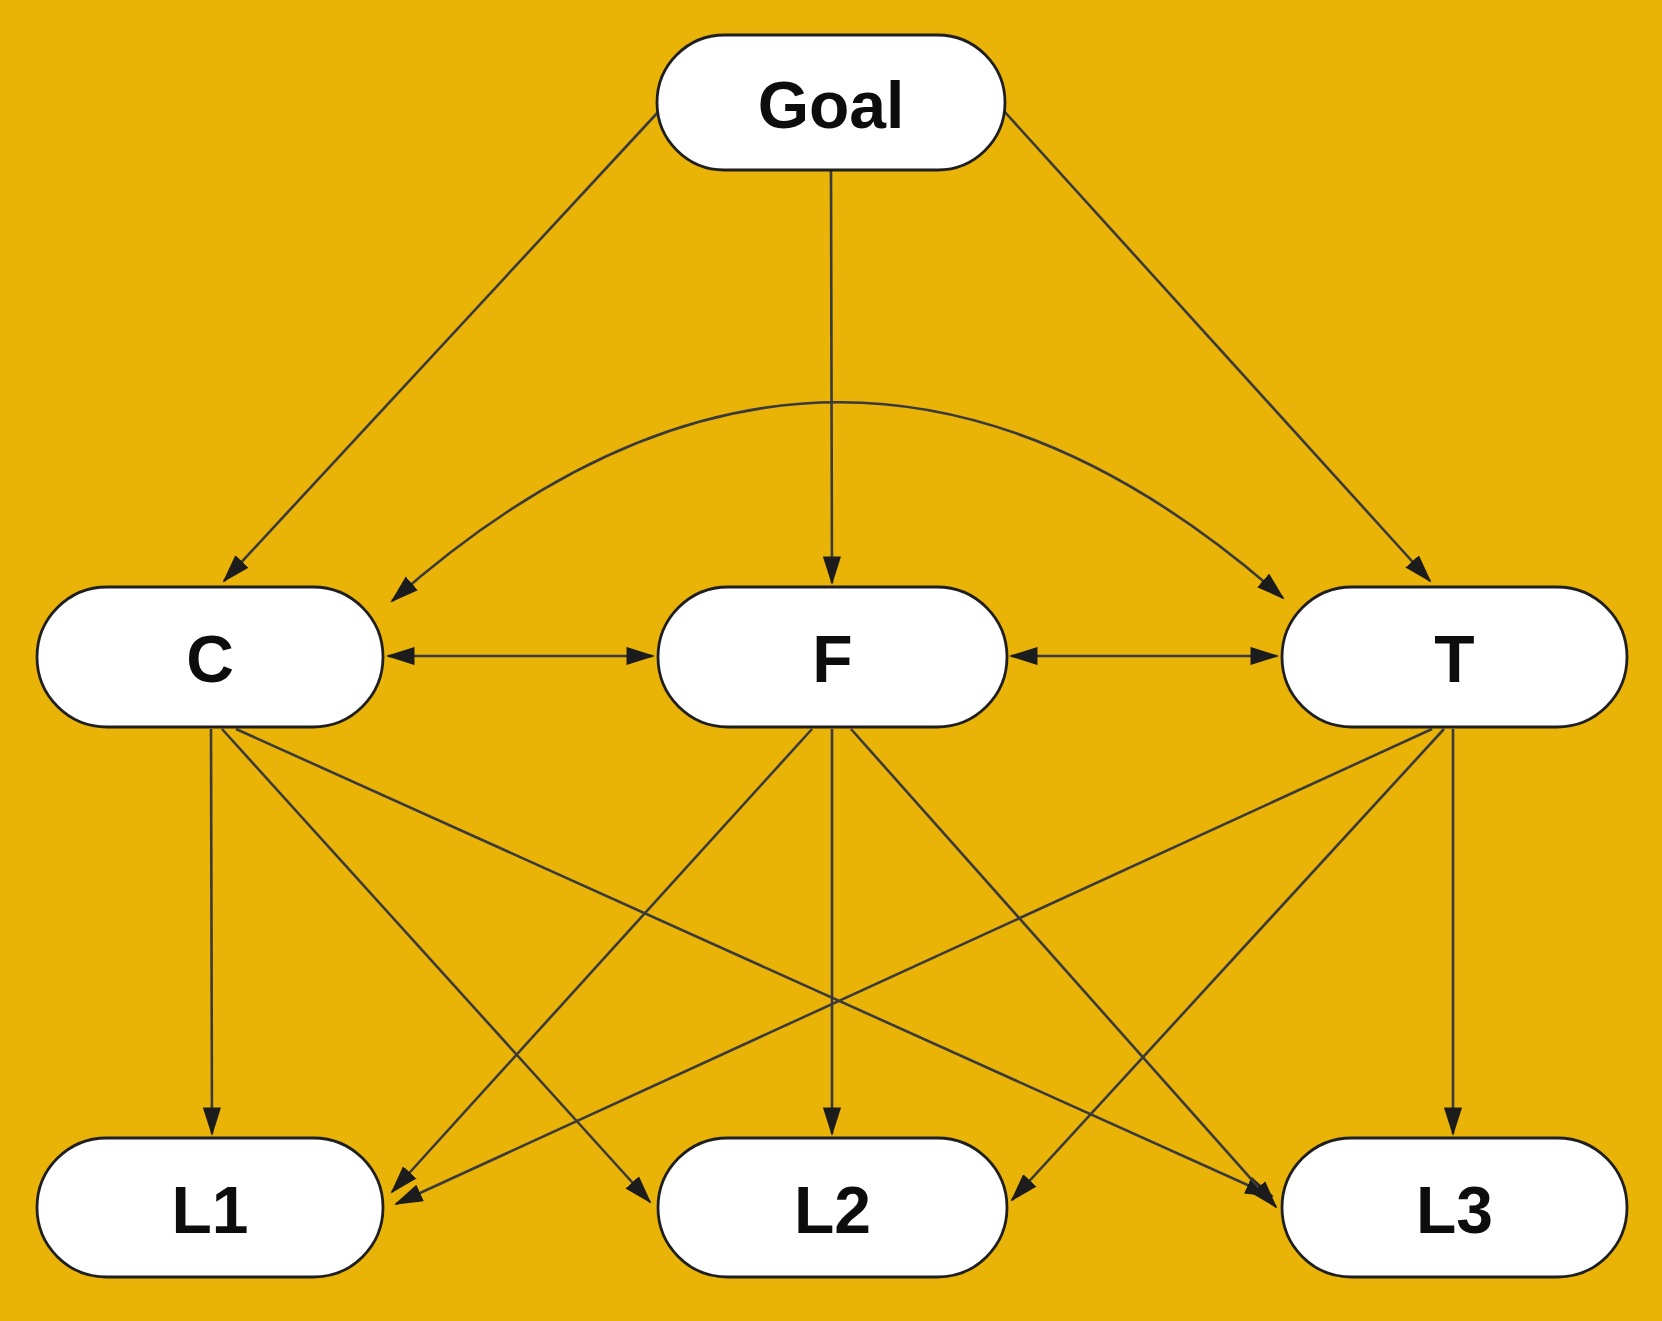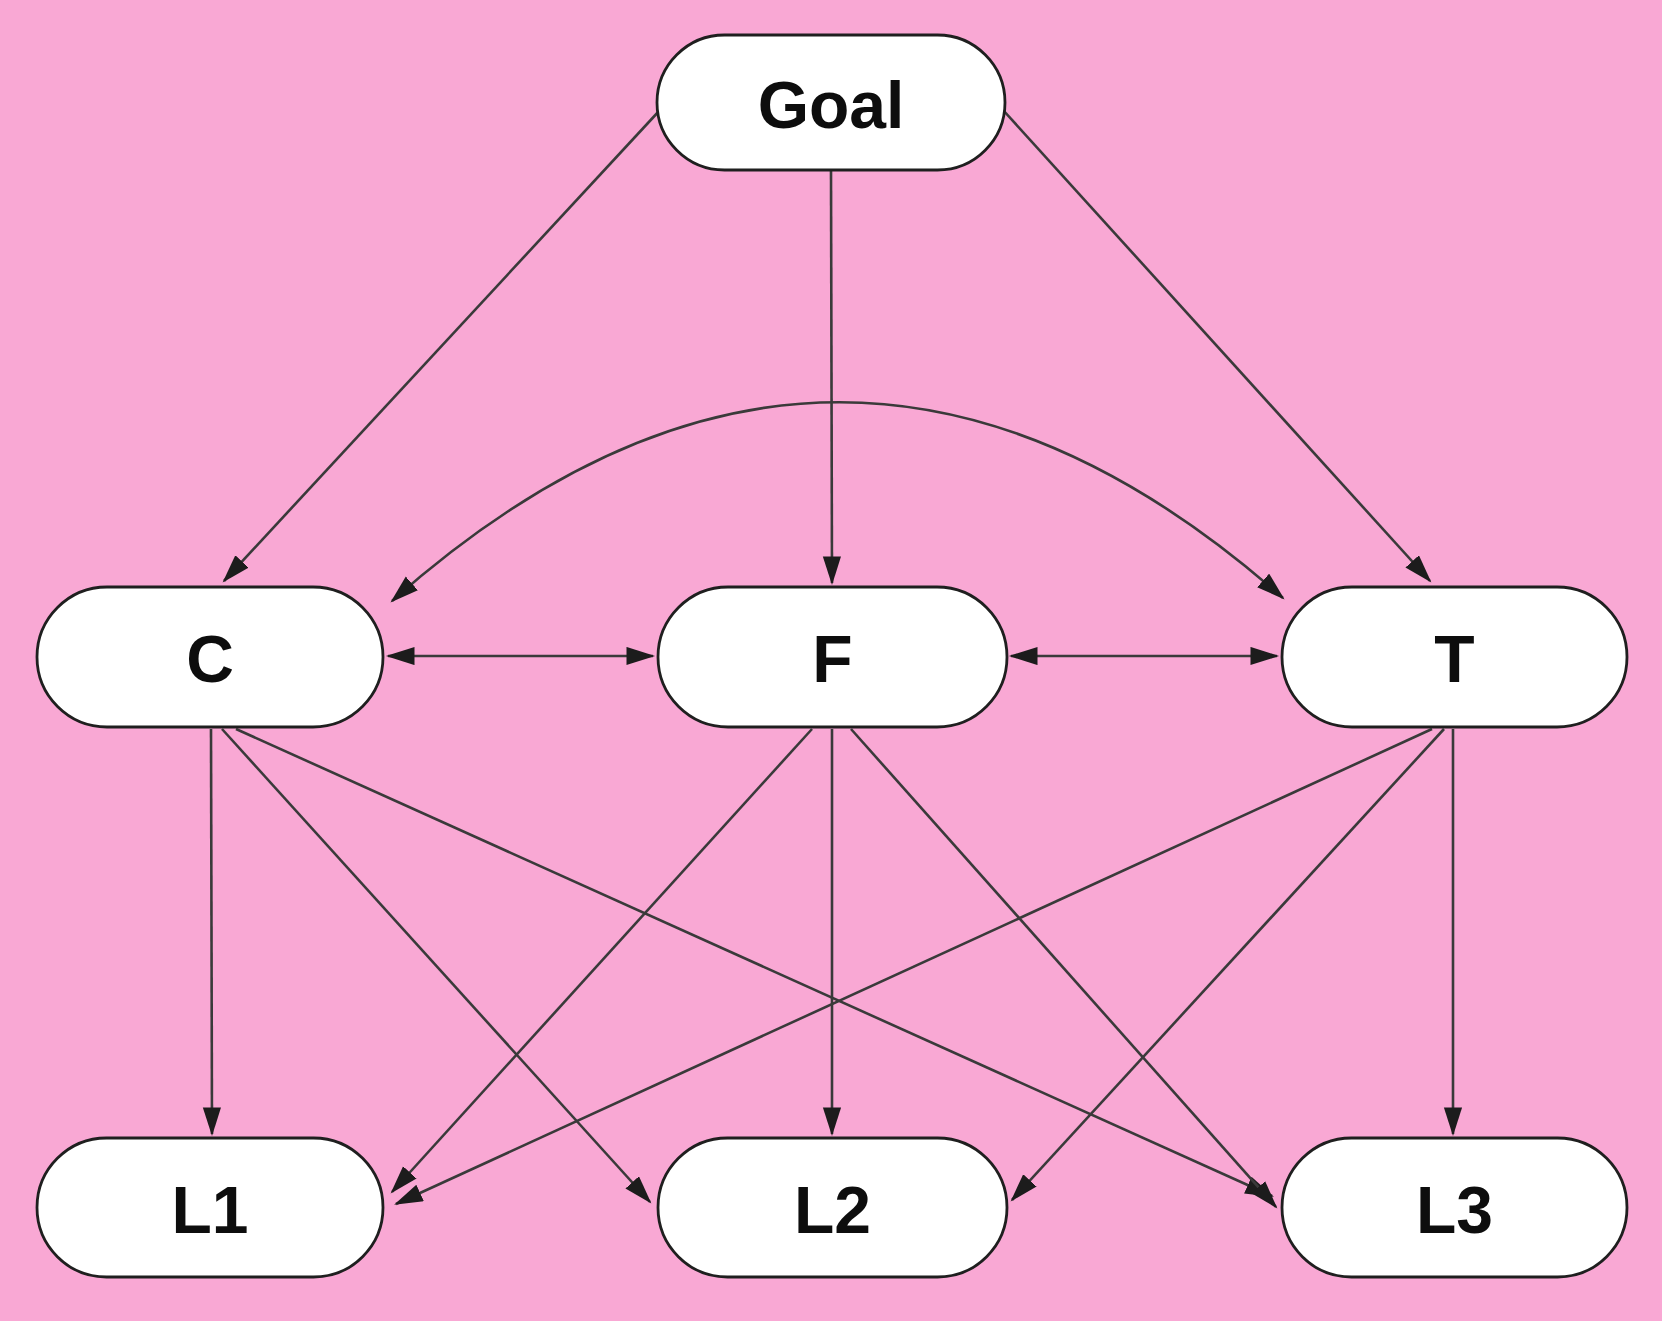--- a/index.html
+++ b/index.html
@@ -4,21 +4,21 @@
 <style>
   html, body {
     margin: 0;
     padding: 0;
     background: #ffffff;
   }
   #stage {
     position: relative;
     width: 1662px;
     height: 1321px;
-    background: #f9a8d4;
+    background: #eab308;
     font-family: "Liberation Sans", sans-serif;
     text-align: right;
   }
   svg text {
     font-family: "Liberation Sans", "DejaVu Sans", sans-serif;
     font-weight: bold;
     font-size: 66px;
     fill: #0d0d0d;
   }
 </style>

